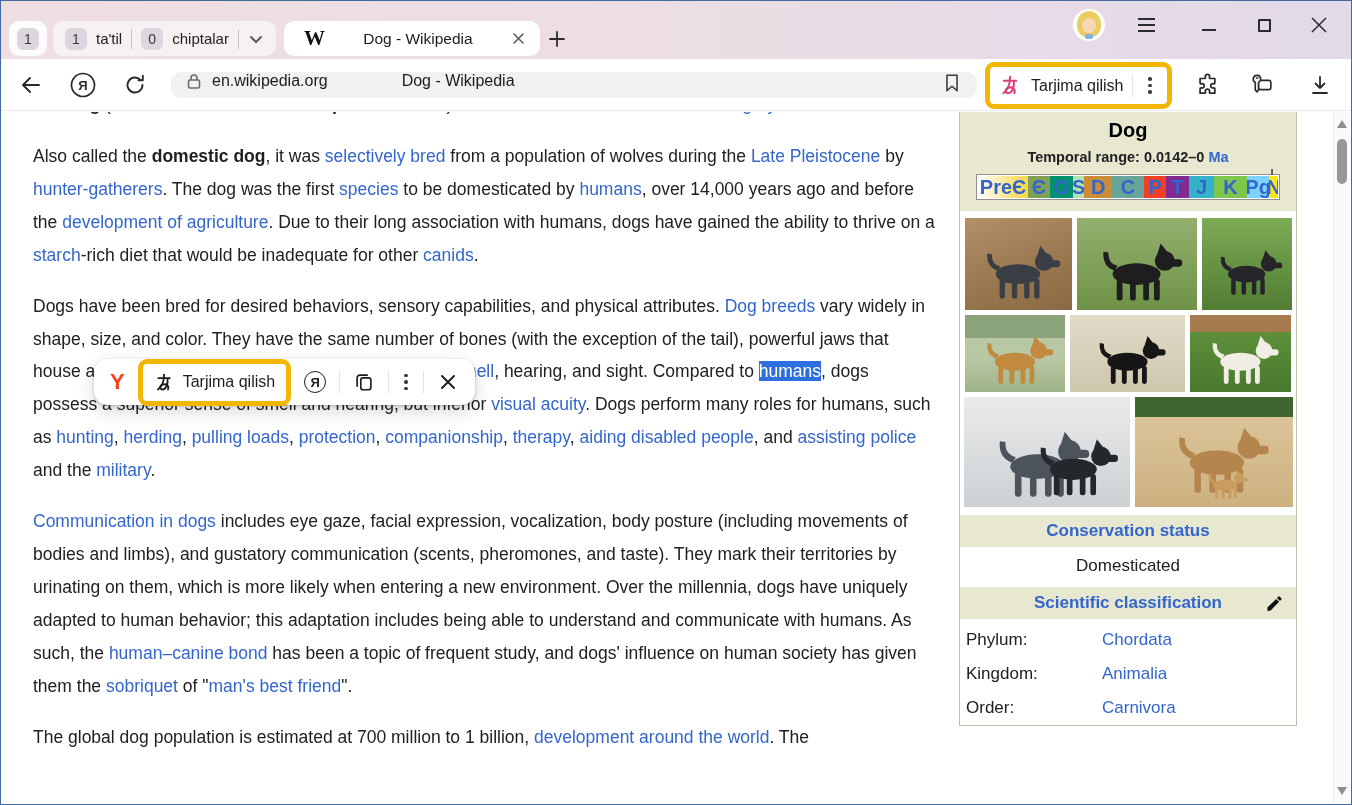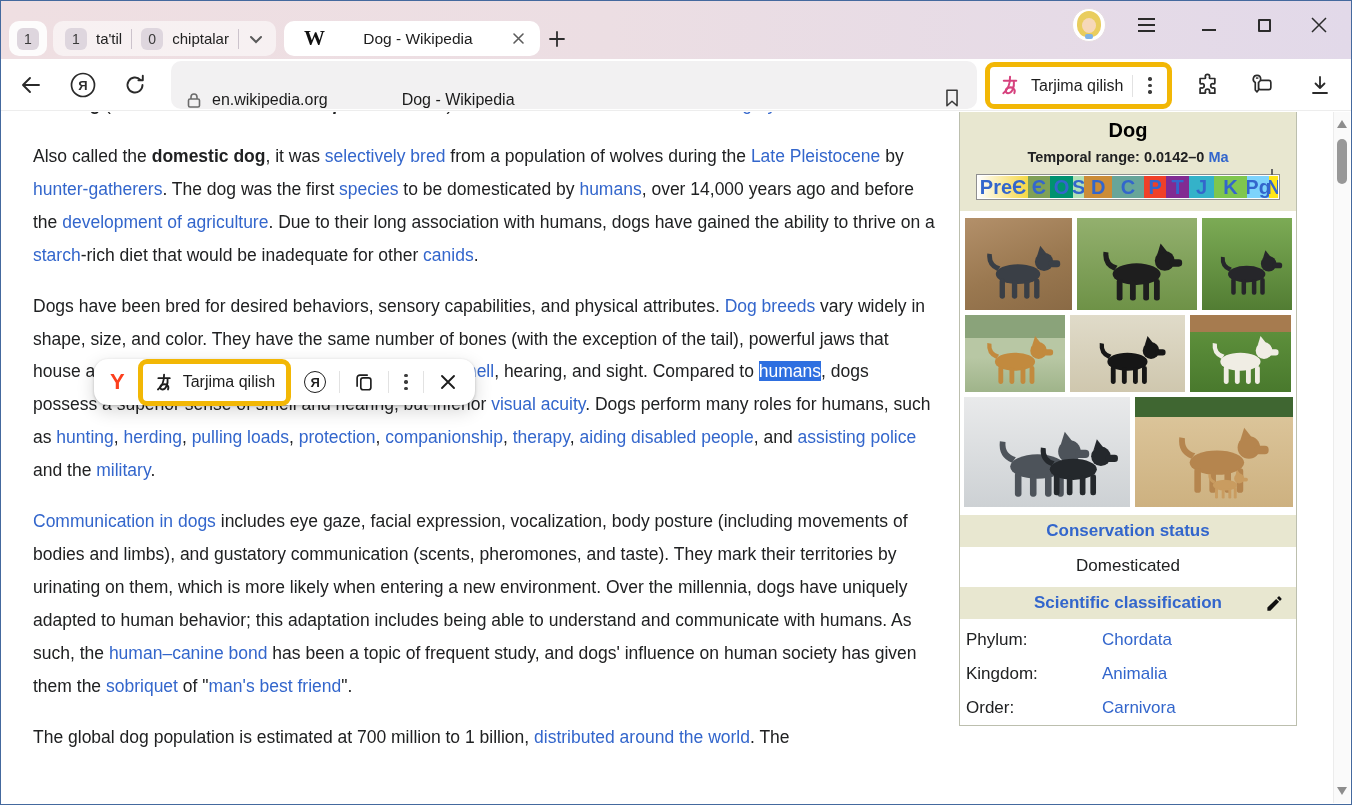--- a/index.html
+++ b/index.html
@@ -29,21 +29,21 @@
   .ham{display:flex;flex-direction:column;gap:4px;margin-right:36px;padding:4px}
   .ham i{display:block;width:17px;height:2px;background:#2b2b2b}
   .ctl{width:28px;height:28px;display:flex;align-items:center;justify-content:center;margin-right:27px}
   .minimize i{display:block;width:14px;height:2px;background:#2b2b2b;margin-top:10px}
   .maximize i{display:block;width:13px;height:13px;border:2px solid #2b2b2b;border-radius:1px}
   .ctl:last-child{margin-right:18px}
 
   
   .toolbar{height:52px;background:#fff;display:flex;align-items:center;padding:0 10px;border-bottom:1px solid #ededed}
   .tbtn{width:40px;height:40px;display:flex;align-items:center;justify-content:center;flex:0 0 auto;margin-right:12px}
-  .smartbox{width:806px;height:48px;background:#f2f1f2;border-radius:10px;display:flex;align-items:flex-end;
+  .smartbox{width:806px;height:26px;background:#f2f1f2;border-radius:10px;display:flex;align-items:flex-start;
     padding:0 14px;margin-left:4px;flex:0 0 auto}
   .domain{font-size:16px;color:#1b1b1b;margin-left:9px}
   .ptitle{font-size:16px;color:#1b1b1b;margin-left:74px}
   .bmk{margin-left:auto;display:flex}
   .hlbox{border:5px solid #f2b705;border-radius:9px;background:#fff;height:47px;display:flex;align-items:center;
     margin-left:8px;padding:0 9px;gap:9px;flex:0 0 auto;position:relative;top:1px}
   .translabel{font-size:16px;color:#1d1d1d;white-space:nowrap}
   .vsep{width:1px;height:22px;background:#e2e2e2}
   .kebab{display:flex;flex-direction:column;gap:3px;padding:3px 6px}
   .kebab i{width:3.4px;height:3.4px;border-radius:50%;background:#3c3c3c}
@@ -258,21 +258,21 @@
 
   <div class="content">
 
     <div class="article">
       <p class="clipline">
           <span class="block"><span>The </span><span class="bold">dog</span><span> (</span><span class="bold ital">Canis familiaris</span><span> or </span><span class="bold ital">Canis lupus familiaris</span><span>) is a </span><a class="wlink" href="#">domesticated</a><span> descendant of the </span><a class="wlink" href="#">gray wolf</a><span>.</span></span>
         </p>
       <p><span>Also called the </span><span class="bold">domestic dog</span><span>, it was </span><a class="wlink" href="#">selectively bred</a><span> from a population of wolves during the </span><a class="wlink" href="#">Late Pleistocene</a><span> by </span><a class="wlink" href="#">hunter-gatherers</a><span>. The dog was the first </span><a class="wlink" href="#">species</a><span> to be domesticated by </span><a class="wlink" href="#">humans</a><span>, over 14,000 years ago and before the </span><a class="wlink" href="#">development of agriculture</a><span>. Due to their long association with humans, dogs have gained the ability to thrive on a </span><a class="wlink" href="#">starch</a><span>-rich diet that would be inadequate for other </span><a class="wlink" href="#">canids</a><span>.</span></p>
       <p><span>Dogs have been bred for desired behaviors, sensory capabilities, and physical attributes. </span><a class="wlink" href="#">Dog breeds</a><span> vary widely in shape, size, and color. They have the same number of bones (with the exception of the tail), powerful jaws that house around 42 teeth, and well-developed </span><a class="wlink" href="#">senses of smell</a><span>, hearing, and sight. Compared to </span><a class="wlink sel" href="#">humans</a><span>, dogs possess a superior sense of smell and hearing, but inferior </span><a class="wlink" href="#">visual acuity</a><span>. Dogs perform many roles for humans, such as </span><a class="wlink" href="#">hunting</a><span>, </span><a class="wlink" href="#">herding</a><span>, </span><a class="wlink" href="#">pulling loads</a><span>, </span><a class="wlink" href="#">protection</a><span>, </span><a class="wlink" href="#">companionship</a><span>, </span><a class="wlink" href="#">therapy</a><span>, </span><a class="wlink" href="#">aiding disabled people</a><span>, and </span><a class="wlink" href="#">assisting police</a><span> and the </span><a class="wlink" href="#">military</a><span>.</span></p>
       <p><a class="wlink" href="#">Communication in dogs</a><span> includes eye gaze, facial expression, vocalization, body posture (including movements of bodies and limbs), and gustatory communication (scents, pheromones, and taste). They mark their territories by urinating on them, which is more likely when entering a new environment. Over the millennia, dogs have uniquely adapted to human behavior; this adaptation includes being able to understand and communicate with humans. As such, the </span><a class="wlink" href="#">human–canine bond</a><span> has been a topic of frequent study, and dogs' influence on human society has given them the </span><a class="wlink" href="#">sobriquet</a><span> of "</span><a class="wlink" href="#">man's best friend</a><span>".</span></p>
-      <p><span>The global dog population is estimated at 700 million to 1 billion, </span><a class="wlink" href="#">distributed around the world</a><span>. The</span></p>
+      <p><span>The global dog population is estimated at 700 million to 1 billion, </span><a class="wlink" href="#">development around the world</a><span>. The</span></p>
     </div>
 
     <div class="popup">
       <span class="ylogo">Y</span>
       <div class="hlbox2">
         <svg class="ic" width="21" height="21" viewBox="0 0 24 24">
             <g fill="none" stroke="#1d1d1d" stroke-width="2.1" stroke-linecap="round">
               <path d="M5 7h13"></path>
               <path d="M11.5 3c.2 6.5-2 13-7 17"></path>
               <path d="M15.5 8c.6 5-1.4 12-6 12-3.2 0-3.4-4.6.2-5.7 4.2-1.3 8 1.7 6.3 5.7"></path>

